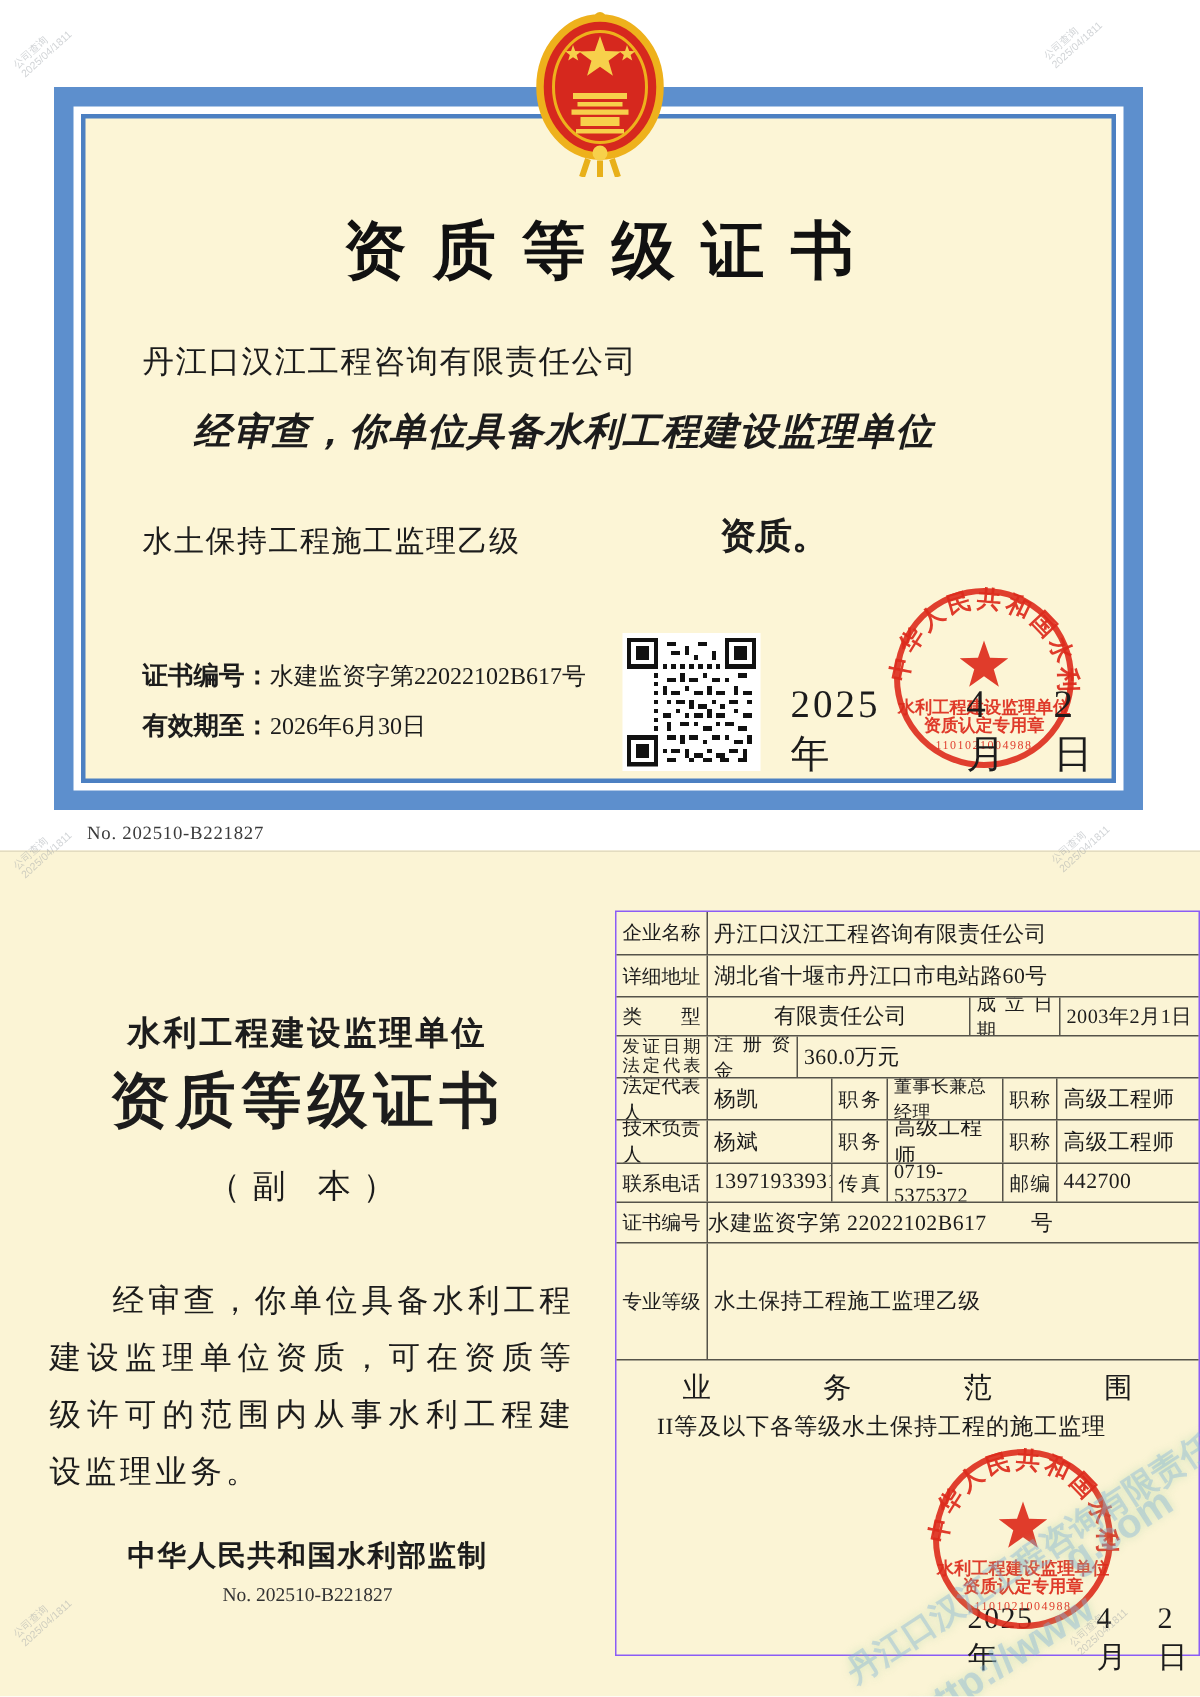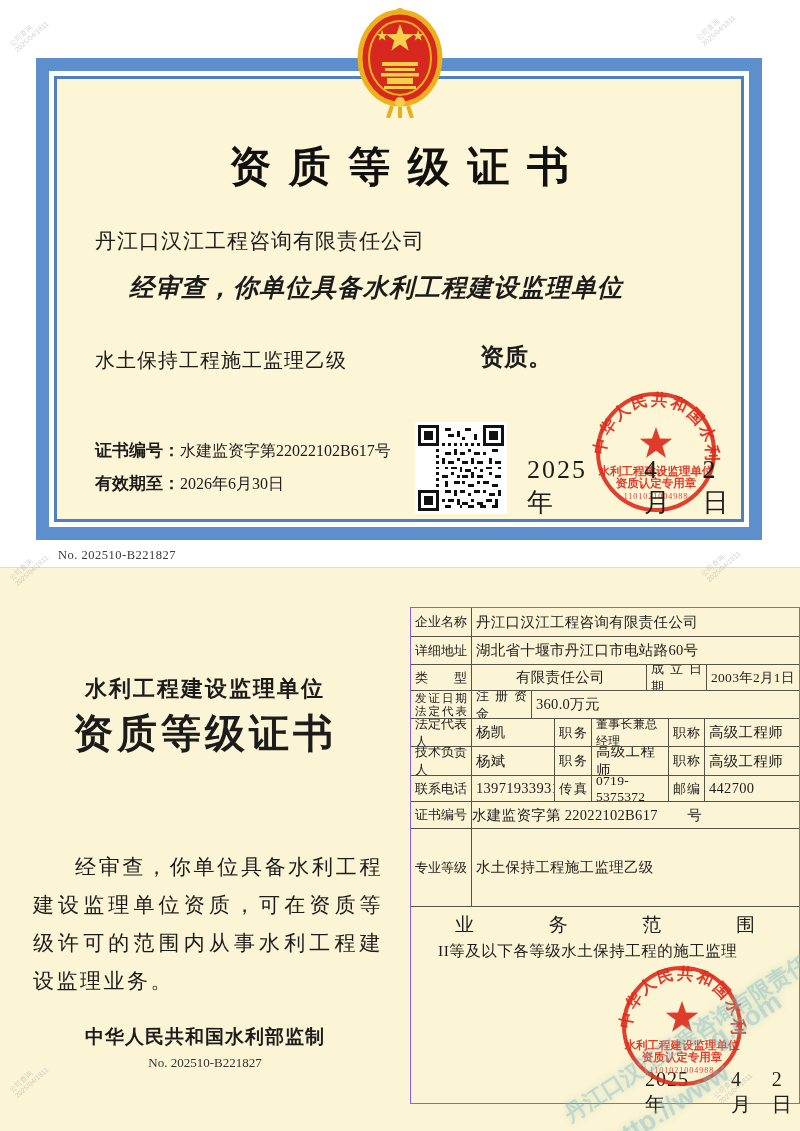--- a/index.html
+++ b/index.html
@@ -148,20 +148,21 @@
       <path d="M38 100 L34 112 M46 101 L46 112 M54 100 L58 112" stroke="#e8b01a" stroke-width="4"></path>
     </svg>
   </div>
 
   <div class="abs serial-top">No. 202510-B221827</div>
 
   <div class="bottom">
 
     <div class="abs b-sub">水利工程建设监理单位</div>
     <div class="abs b-title">资质等级证书</div>
+    <div class="abs b-copy">（副 本）</div>
     <div class="abs b-para">经审查，你单位具备水利工程建设监理单位资质，可在资质等级许可的范围内从事水利工程建设监理业务。</div>
     <div class="abs b-issuer">中华人民共和国水利部监制</div>
     <div class="abs b-serial">No. 202510-B221827</div>
 
     <div class="dtable">
 
       <div class="tr" style="height:28px;">
         <div class="td" style="width:60px;">
             <span class="j">企业名称</span>
           </div>

